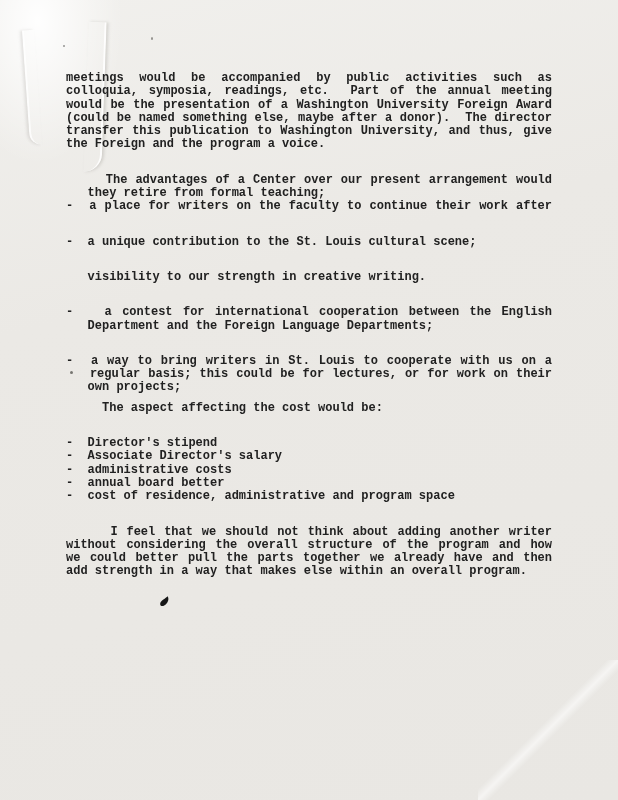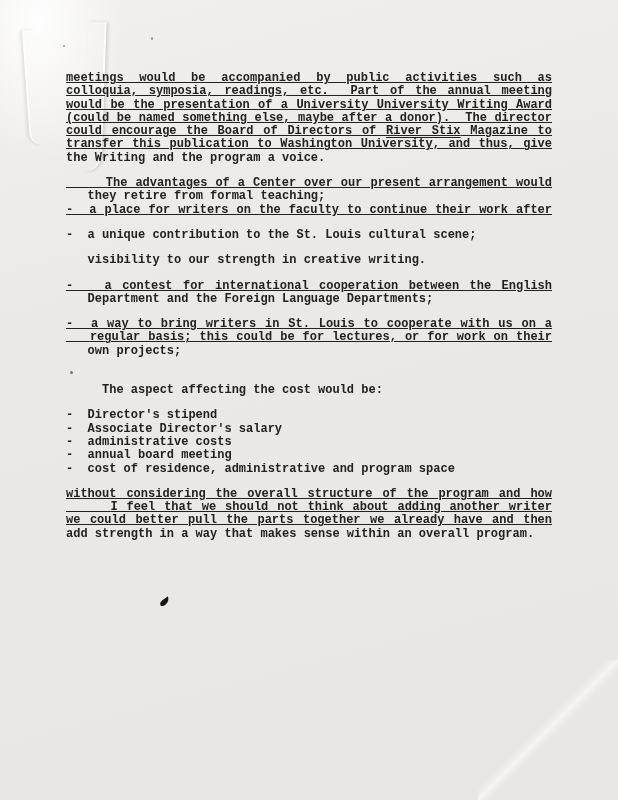--- a/index.html
+++ b/index.html
@@ -51,23 +51,23 @@
   
   .text {
     position: absolute; left: 66px; top: 72px; width: 486px;
     font-family: "Liberation Mono", monospace;
     font-weight: 700;
     font-size: 12px;
     line-height: 13.3px;
     color: #212121;
   }
   .line { white-space: pre-wrap; }
-  .j { text-align: justify; text-align-last: justify; text-decoration: underline; }
-  .mt1 { margin-top: 12px; }
-  .mt2 { margin-top: 26px; }
+  .j { text-align: justify; text-align-last: justify; }
+  .mt1 { margin-top: 22px; }
+  .mt2 { margin-top: 7px; }
   .u { text-decoration: underline; text-underline-offset: 2.5px; text-decoration-thickness: 1.2px; }
 </style>
 </head>
 <body>
 
 <div class="page">
 
   <div class="crease-blob"></div>
   <div class="crease-line-a"></div>
   <div class="crease-line-b"></div>
@@ -75,25 +75,24 @@
   <div class="speck s2"></div>
   <div class="speck s3"></div>
   <div class="speck s4"></div>
   <div class="fold-br"></div>
 
   <div class="text">
 
     <div>
       <div class="line j">meetings would be accompanied by public activities such as</div>
       <div class="line j">colloquia, symposia, readings, etc.  Part of the annual meeting</div>
-      <div class="line j">would be the presentation of a University University Writing Award</div>
+      <div class="line j">would be the presentation of a Washington University Foreign Award</div>
       <div class="line j">(could be named something else, maybe after a donor).  The director</div>
-      <div class="line j"><span>could encourage the Board of Directors of </span><span class="u">River Stix</span><span> Magazine to</span></div>
       <div class="line j">transfer this publication to Washington University, and thus, give</div>
-      <div class="line">the Writing and the program a voice.</div>
+      <div class="line">the Foreign and the program a voice.</div>
     </div>
 
     <div class="mt1">
       <div class="line j">     The advantages of a Center over our present arrangement would</div>
     </div>
 
     <div>
       <div class="line">   they retire from formal teaching;</div>
       <div class="line j">-  a place for writers on the faculty to continue their work after</div>
     </div>
@@ -118,29 +117,29 @@
     </div>
 
     <div class="mt2">
       <div class="line">     The aspect affecting the cost would be:</div>
     </div>
 
     <div class="mt1">
       <div class="line">-  Director's stipend</div>
       <div class="line">-  Associate Director's salary</div>
       <div class="line">-  administrative costs</div>
-      <div class="line">-  annual board meeting</div>
+      <div class="line">-  annual board better</div>
       <div class="line">-  cost of residence, administrative and program space</div>
     </div>
 
     <div class="mt1">
+      <div class="line j">     I feel that we should not think about adding another writer</div>
       <div class="line j">without considering the overall structure of the program and how</div>
-      <div class="line j">     I feel that we should not think about adding another writer</div>
       <div class="line j">we could better pull the parts together we already have and then</div>
-      <div class="line">add strength in a way that makes sense within an overall program.</div>
+      <div class="line">add strength in a way that makes else within an overall program.</div>
     </div>
 
   </div>
 
   <svg class="ink-mark" width="13" height="16" viewBox="0 0 13 16">
     <path d="M9.6 1.2 C11.2 3.6 10.4 7.2 7.4 9.8 C5.0 11.8 2.6 11.4 2.2 9.4 C1.8 7.4 3.6 5.6 5.4 4.4 C7.0 3.3 8.8 2.3 9.6 1.2 Z" fill="#161616"></path>
   </svg>
 
 </div>
 

